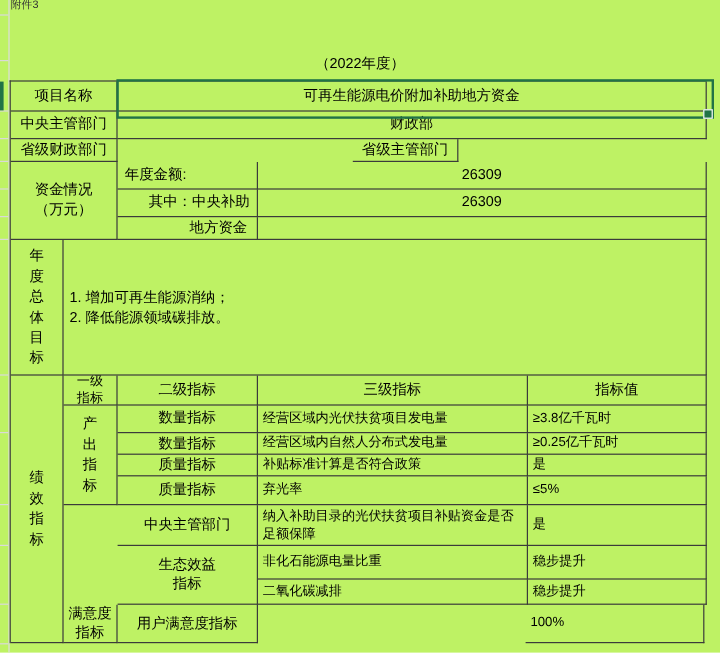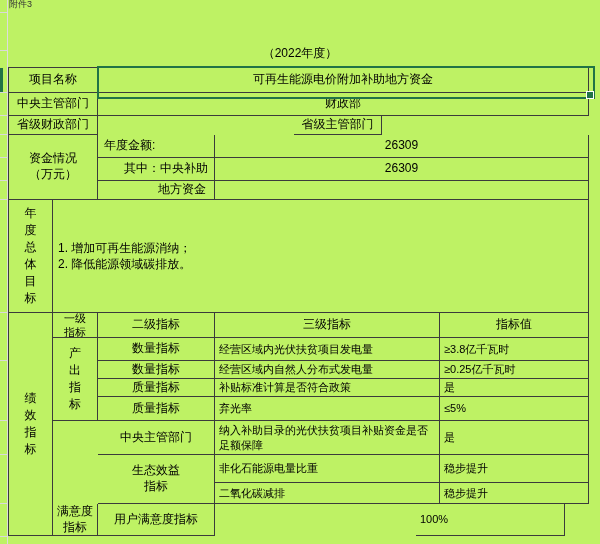--- a/index.html
+++ b/index.html
@@ -123,15 +123,15 @@
     <div class="c pre" style="left:89px;top:387px;width:117px;height:49px">生态效益
 指标</div>
 
     <div class="c la sm" style="left:206px;top:387px;width:225px;height:28px;padding-left:4px">非化石能源电量比重</div>
     <div class="c la sm" style="left:431px;top:387px;width:149px;height:28px;padding-left:4px">稳步提升</div>
 
     <div class="c la sm" style="left:206px;top:415px;width:225px;height:21px;padding-left:4px">二氧化碳减排</div>
     <div class="c la sm" style="left:431px;top:415px;width:149px;height:21px;padding-left:4px">稳步提升</div>
 
     <div class="c" style="left:89px;top:436px;width:117px;height:32px">用户满意度指标</div>
-    <div class="c la sm" style="left:407px;top:436px;width:149px;height:32px;padding-left:4px">100%</div>
+    <div class="c la sm" style="left:429px;top:436px;width:149px;height:32px;padding-left:4px">100%</div>
   </div>
 </div>
 
 </body></html>

